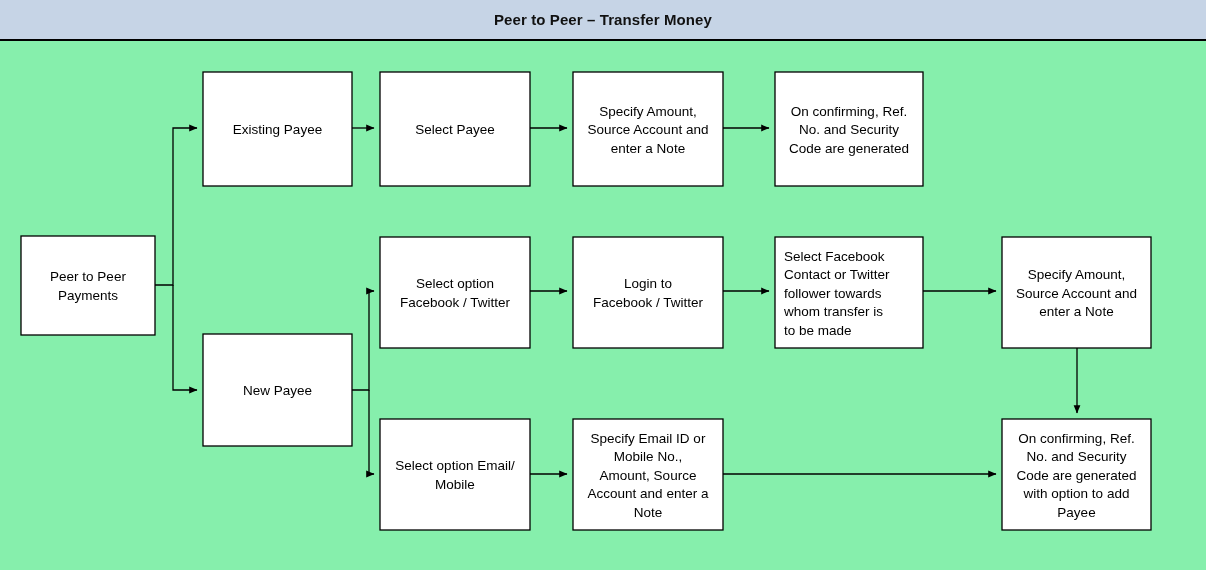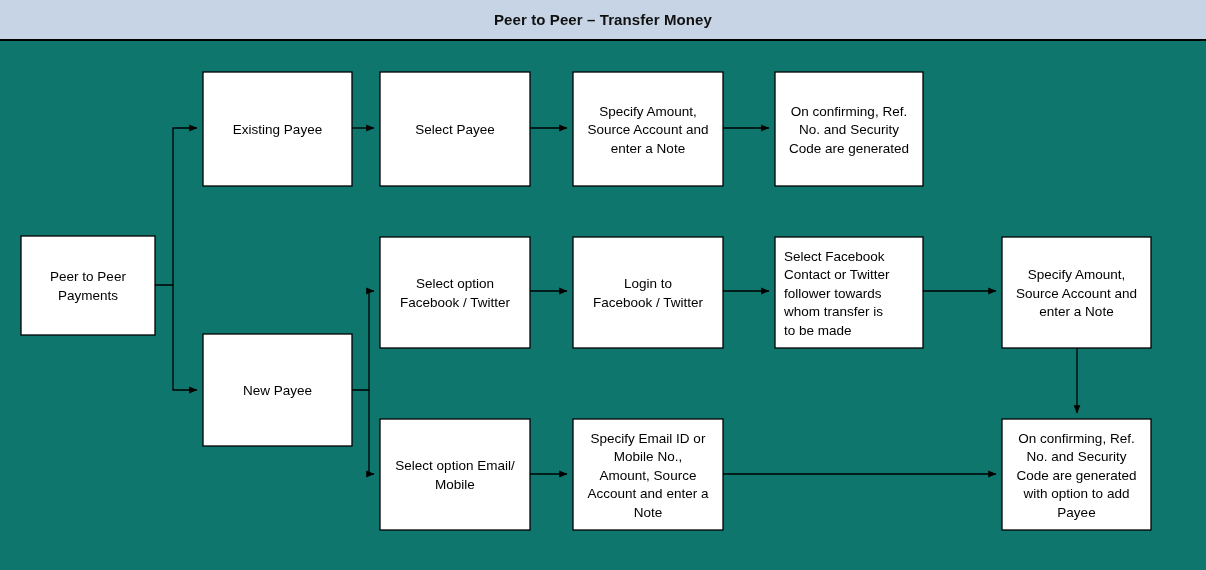--- a/index.html
+++ b/index.html
@@ -11,21 +11,21 @@
   body {
     width: 1206px;
     height: 570px;
     font-family: "Liberation Sans", sans-serif;
     overflow: hidden;
   }
   #page {
     position: relative;
     width: 1206px;
     height: 570px;
-    background: #0f766e;
+    background: #86efac;
   }
   .title-bar {
     position: absolute;
     left: 0;
     top: 0;
     width: 1206px;
     height: 41px;
     background: #c6d4e6;
     border-bottom: 2px solid #000000;
     box-sizing: border-box;

